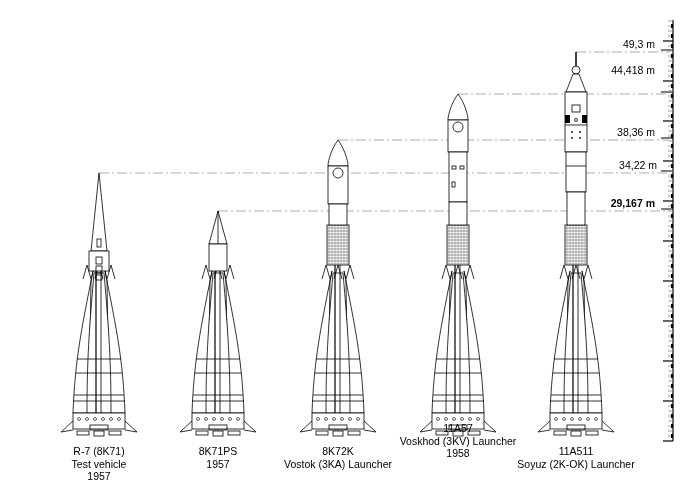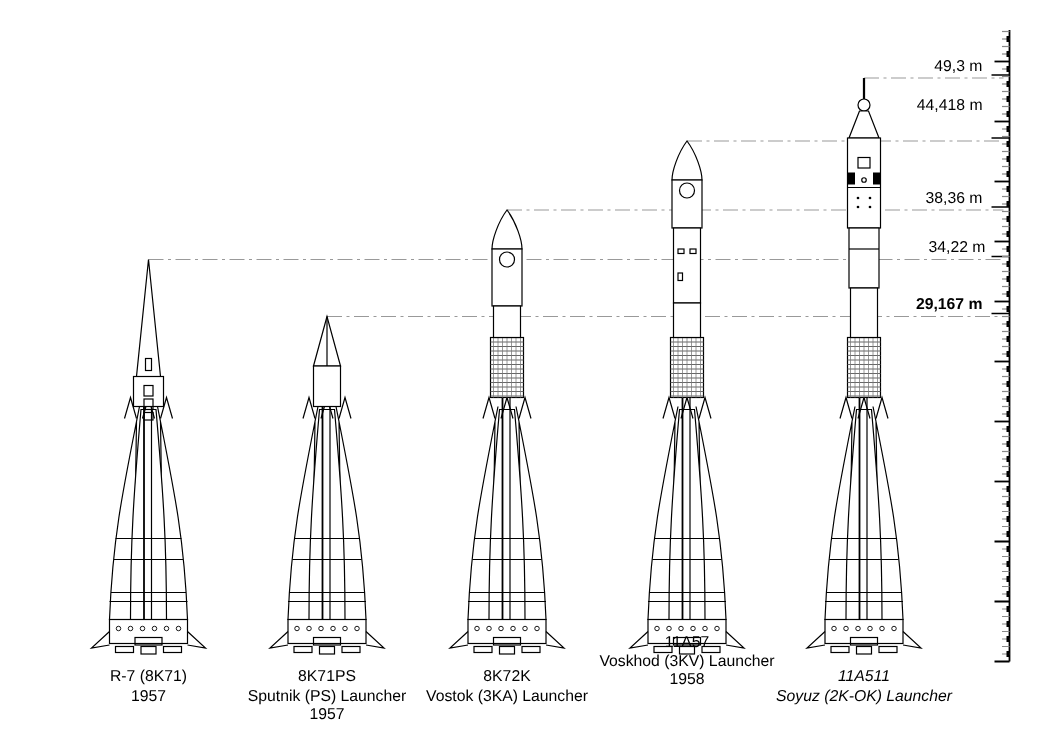--- a/index.html
+++ b/index.html
@@ -385,37 +385,37 @@
         <line x1="576" y1="225" x2="576" y2="265" stroke="#777" stroke-width="0.5"></line>
         <line x1="579" y1="225" x2="579" y2="265" stroke="#777" stroke-width="0.5"></line>
         <line x1="582" y1="225" x2="582" y2="265" stroke="#777" stroke-width="0.5"></line>
         <line x1="585" y1="225" x2="585" y2="265" stroke="#777" stroke-width="0.5"></line>
         <rect x="567" y="192" width="18" height="33" fill="#fff" stroke="#000" stroke-width="0.8"></rect>
       </g>
     </svg>
 
   <div class="label" style="left:24px;top:445px;">
     <div>R-7 (8K71)</div>
+    <div>Test vehicle</div>
     <div>1957</div>
   </div>
   <div class="label" style="left:143px;top:445px;">
     <div>8K71PS</div>
-    <div>Sputnik (PS) Launcher</div>
     <div>1957</div>
   </div>
   <div class="label" style="left:263px;top:445px;">
     <div>8K72K</div>
     <div>Vostok (3KA) Launcher</div>
   </div>
   <div class="label" style="left:383px;top:422px;">
     <div>11A57</div>
     <div>Voskhod (3KV) Launcher</div>
     <div>1958</div>
   </div>
-  <div class="label" style="left:501px;top:445px;font-style:italic;">
+  <div class="label" style="left:501px;top:445px;">
     <div>11A511</div>
     <div>Soyuz (2K-OK) Launcher</div>
   </div>
 
   <div class="hlabel" style="right:45px;top:38px;">49,3 m</div>
   <div class="hlabel" style="right:45px;top:64px;">44,418 m</div>
   <div class="hlabel" style="right:45px;top:126px;">38,36 m</div>
   <div class="hlabel" style="right:43px;top:159px;">34,22 m</div>
   <div class="hlabel" style="right:45px;top:197px;font-weight:bold;">29,167 m</div>
 </div>

